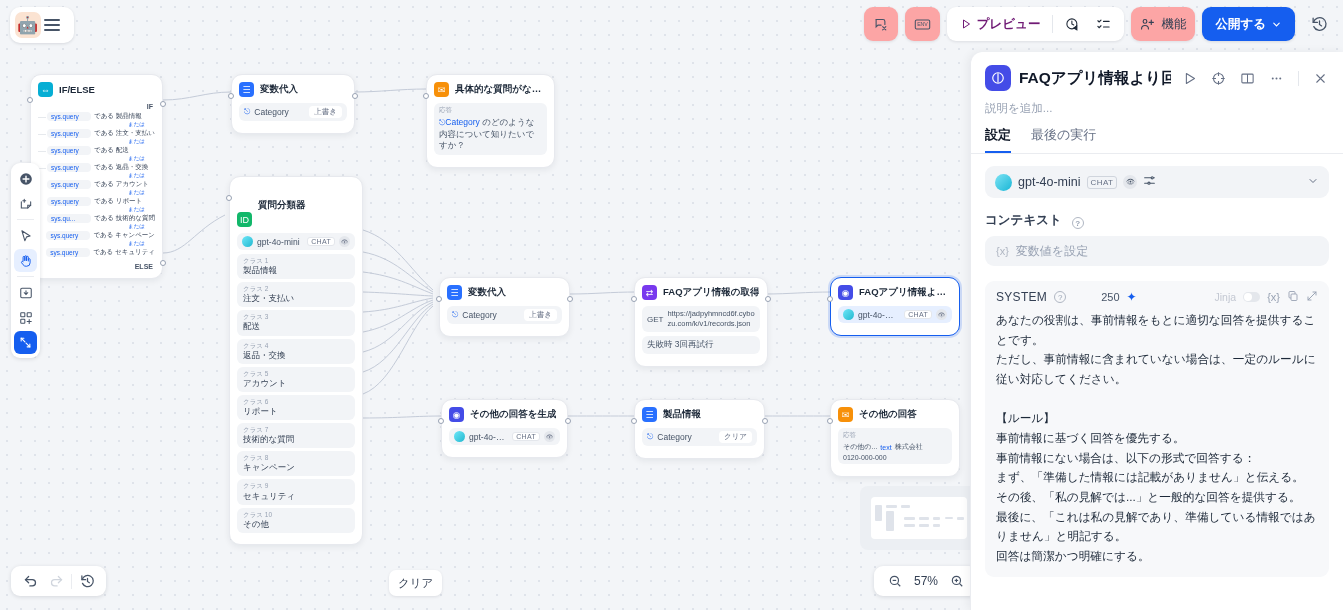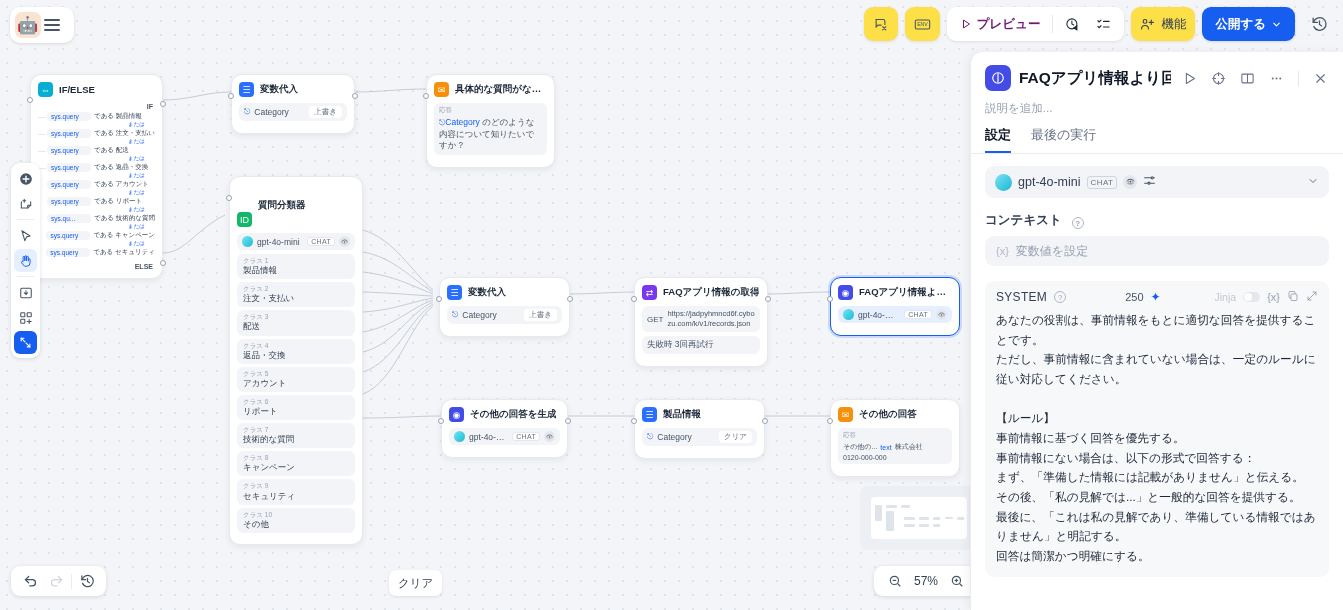--- a/index.html
+++ b/index.html
@@ -27,21 +27,21 @@
   .logo-emoji{
     width:26px;height:26px;border-radius:7px;background:#fbe3d2;
     display:flex;align-items:center;justify-content:center;font-size:17px;line-height:1;
   }
   .burger{ width:16px; display:flex; flex-direction:column; gap:3px; cursor:pointer;}
   .burger i{ display:block;height:2px;background:#475467;border-radius:2px;}
 
   
   .topbar{ position:absolute; right:6px; top:7px; display:flex; align-items:center; gap:7px; z-index:30;}
   .tb-btn{
-    height:34px;min-width:34px;background:#fde047;border-radius:9px;
+    height:34px;min-width:34px;background:#fca5a5;border-radius:9px;
     box-shadow:0 1px 3px rgba(16,24,40,.10);display:flex;align-items:center;
     justify-content:center;gap:6px;padding:0 9px;cursor:pointer;color:#475467;
   }
   .tb-group{
     height:34px;background:#fff;border-radius:9px;box-shadow:0 1px 3px rgba(16,24,40,.10);
     display:flex;align-items:center;padding:0 6px;gap:2px;
   }
   .tb-item{display:flex;align-items:center;gap:5px;padding:0 7px;height:26px;border-radius:6px;cursor:pointer;}
   .tb-item.blue{color:#701a75;font-weight:600;font-size:12.5px;}
   .tb-sep{width:1px;height:18px;background:#e4e7ec;margin:0 3px;}
@@ -161,21 +161,21 @@
   .circ{width:14px;height:14px;border-radius:50%;background:#e4e7ec;display:flex;align-items:center;justify-content:center;font-size:7px;color:#475467;}
   .sec-lab{font-size:12.5px;font-weight:700;color:#344054;display:flex;align-items:flex-end;gap:10px;margin-bottom:7px;}
   .q{width:12px;height:12px;border-radius:50%;border:1px solid #b0b7c3;color:#98a2b3;font-size:8px;display:flex;align-items:center;justify-content:center;}
   .ctx-box{
     background:#f2f4f7;border-radius:9px;height:30px;display:flex;align-items:center;gap:7px;
     padding:0 11px;font-size:12px;color:#98a2b3;margin-bottom:15px;
   }
   .sys-box{background:#f7f8fa;border-radius:9px;padding:9px 11px 11px;}
   .sys-head{display:flex;align-items:center;gap:7px;margin-bottom:6px;}
   .sys-name{font-size:12px;font-weight:400;color:#344054;letter-spacing:.3px;}
-  .sys-num{font-size:11px;color:#475467;margin-left:52px;}
+  .sys-num{font-size:11px;color:#475467;margin-left:28px;}
   .sp{flex:1;}
   .jinja{font-size:10.5px;color:#c3c8d2;}
   .toggle{width:17px;height:10px;border-radius:6px;background:#e4e7ec;position:relative;}
   .toggle:after{content:"";position:absolute;left:1px;top:1px;width:8px;height:8px;border-radius:50%;background:#fff;}
   .sys-ic{color:#98a2b3;font-size:11px;cursor:pointer;}
   .sys-text{font-size:11.7px;line-height:1.68;color:#1d2939;white-space:pre-wrap;}
   .star{color:#155eef;font-size:12px;}
 </style>
 </head>
 <body>

